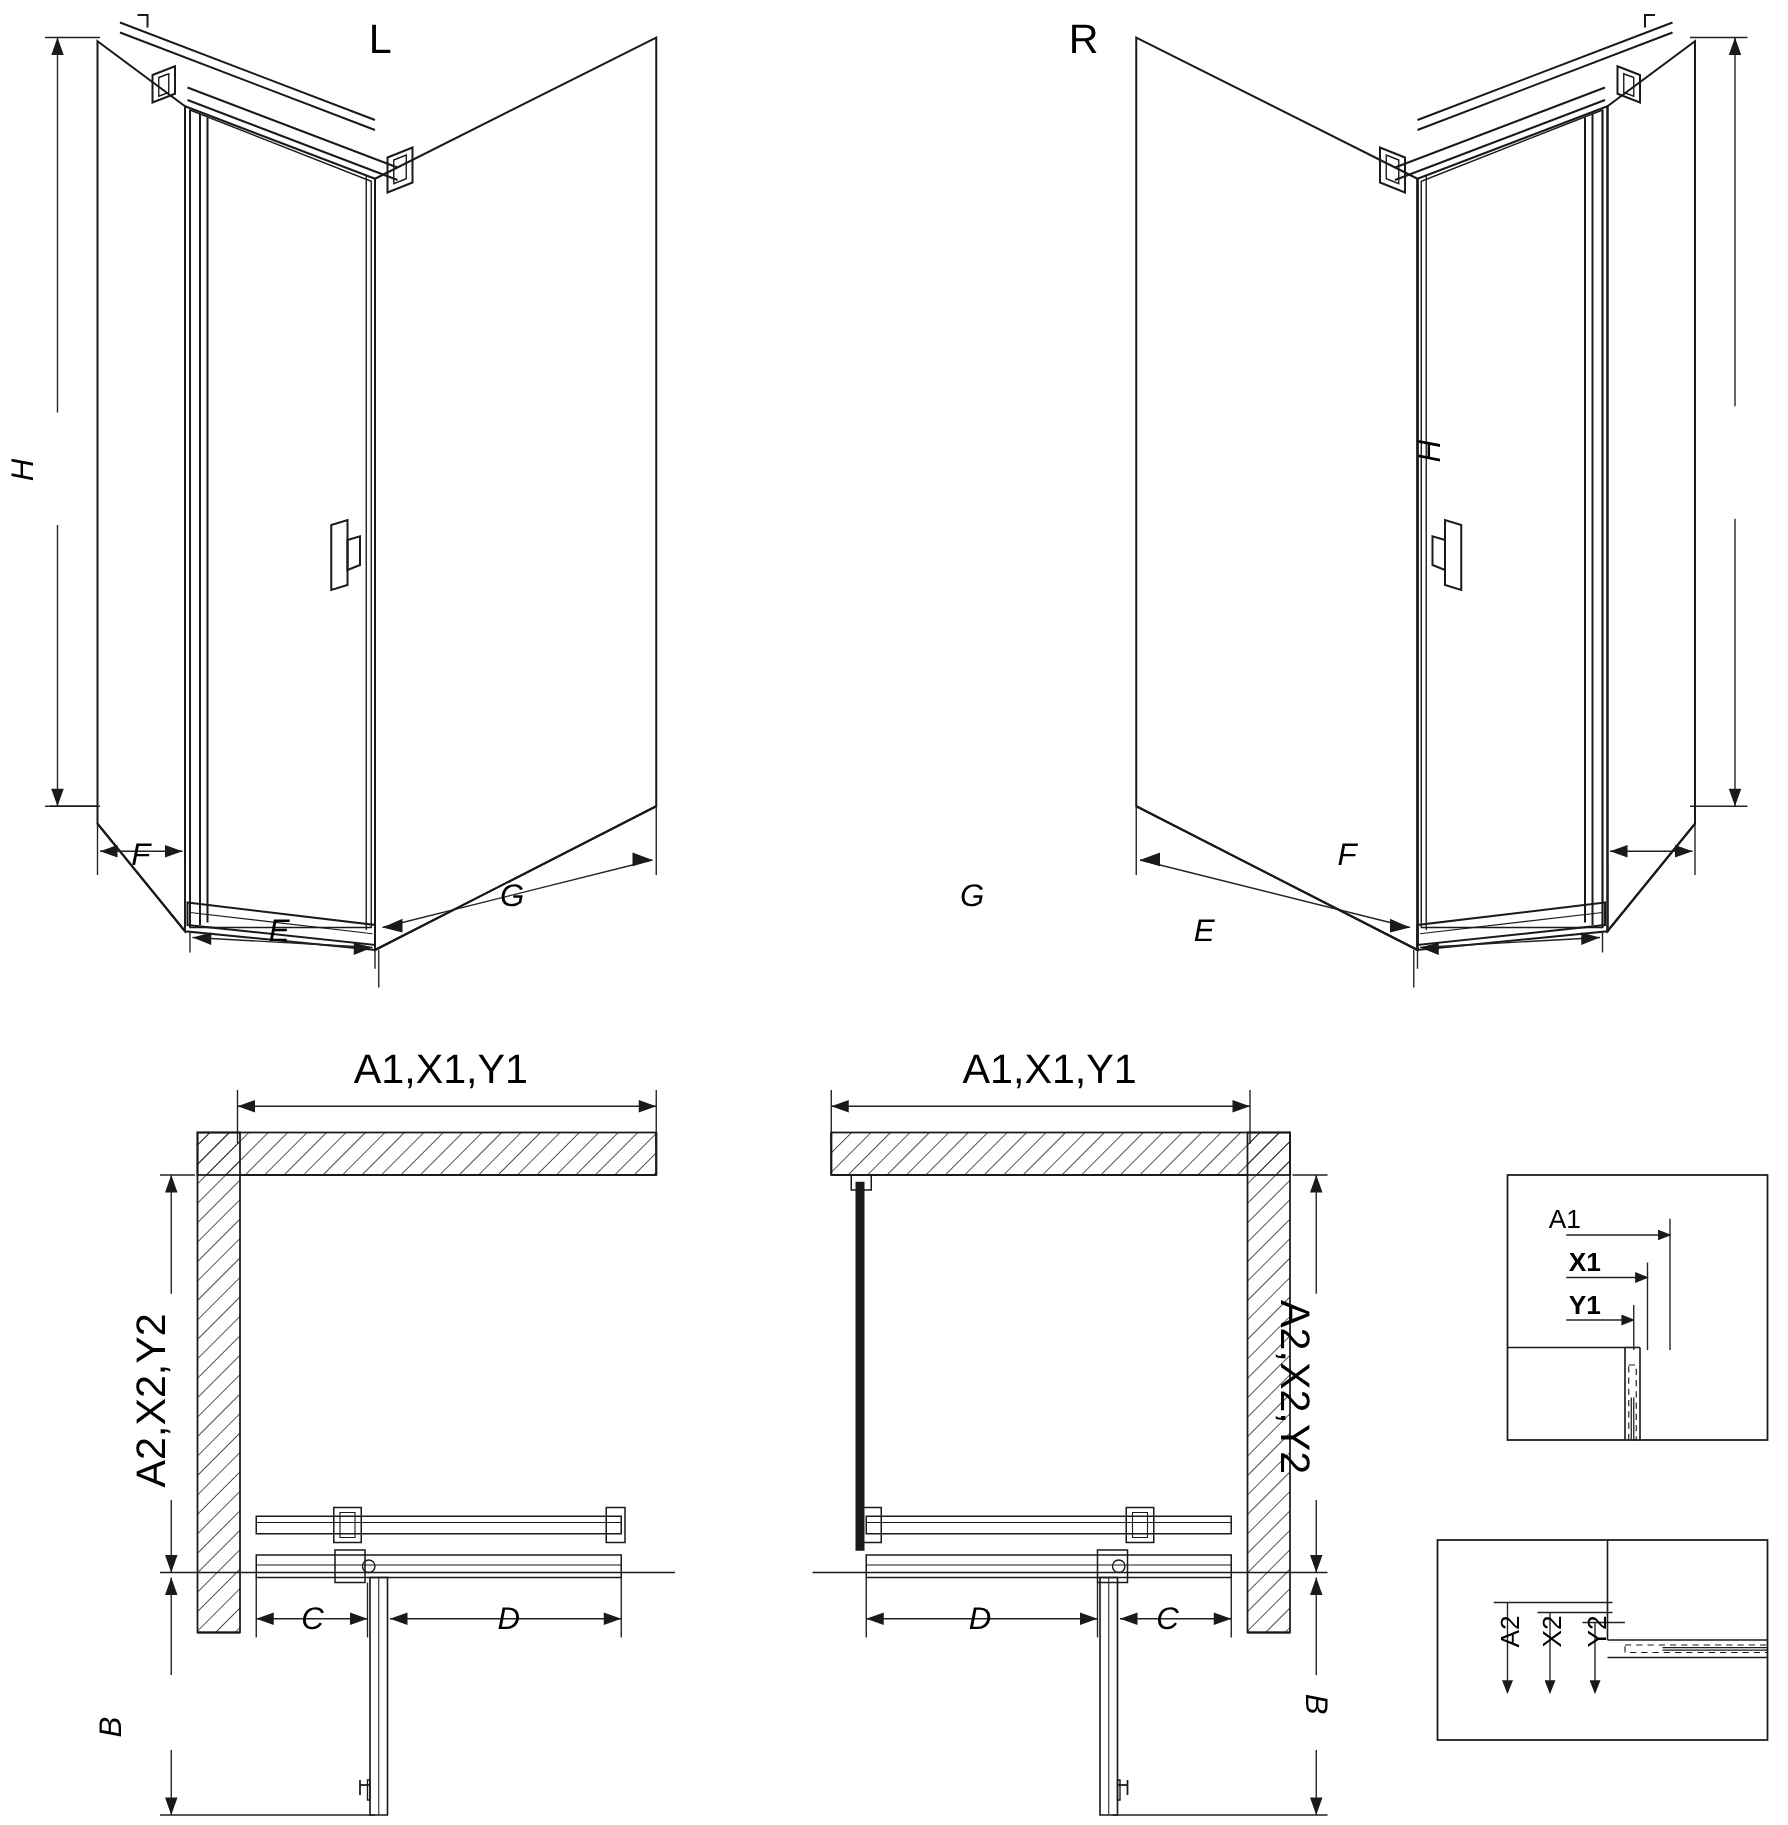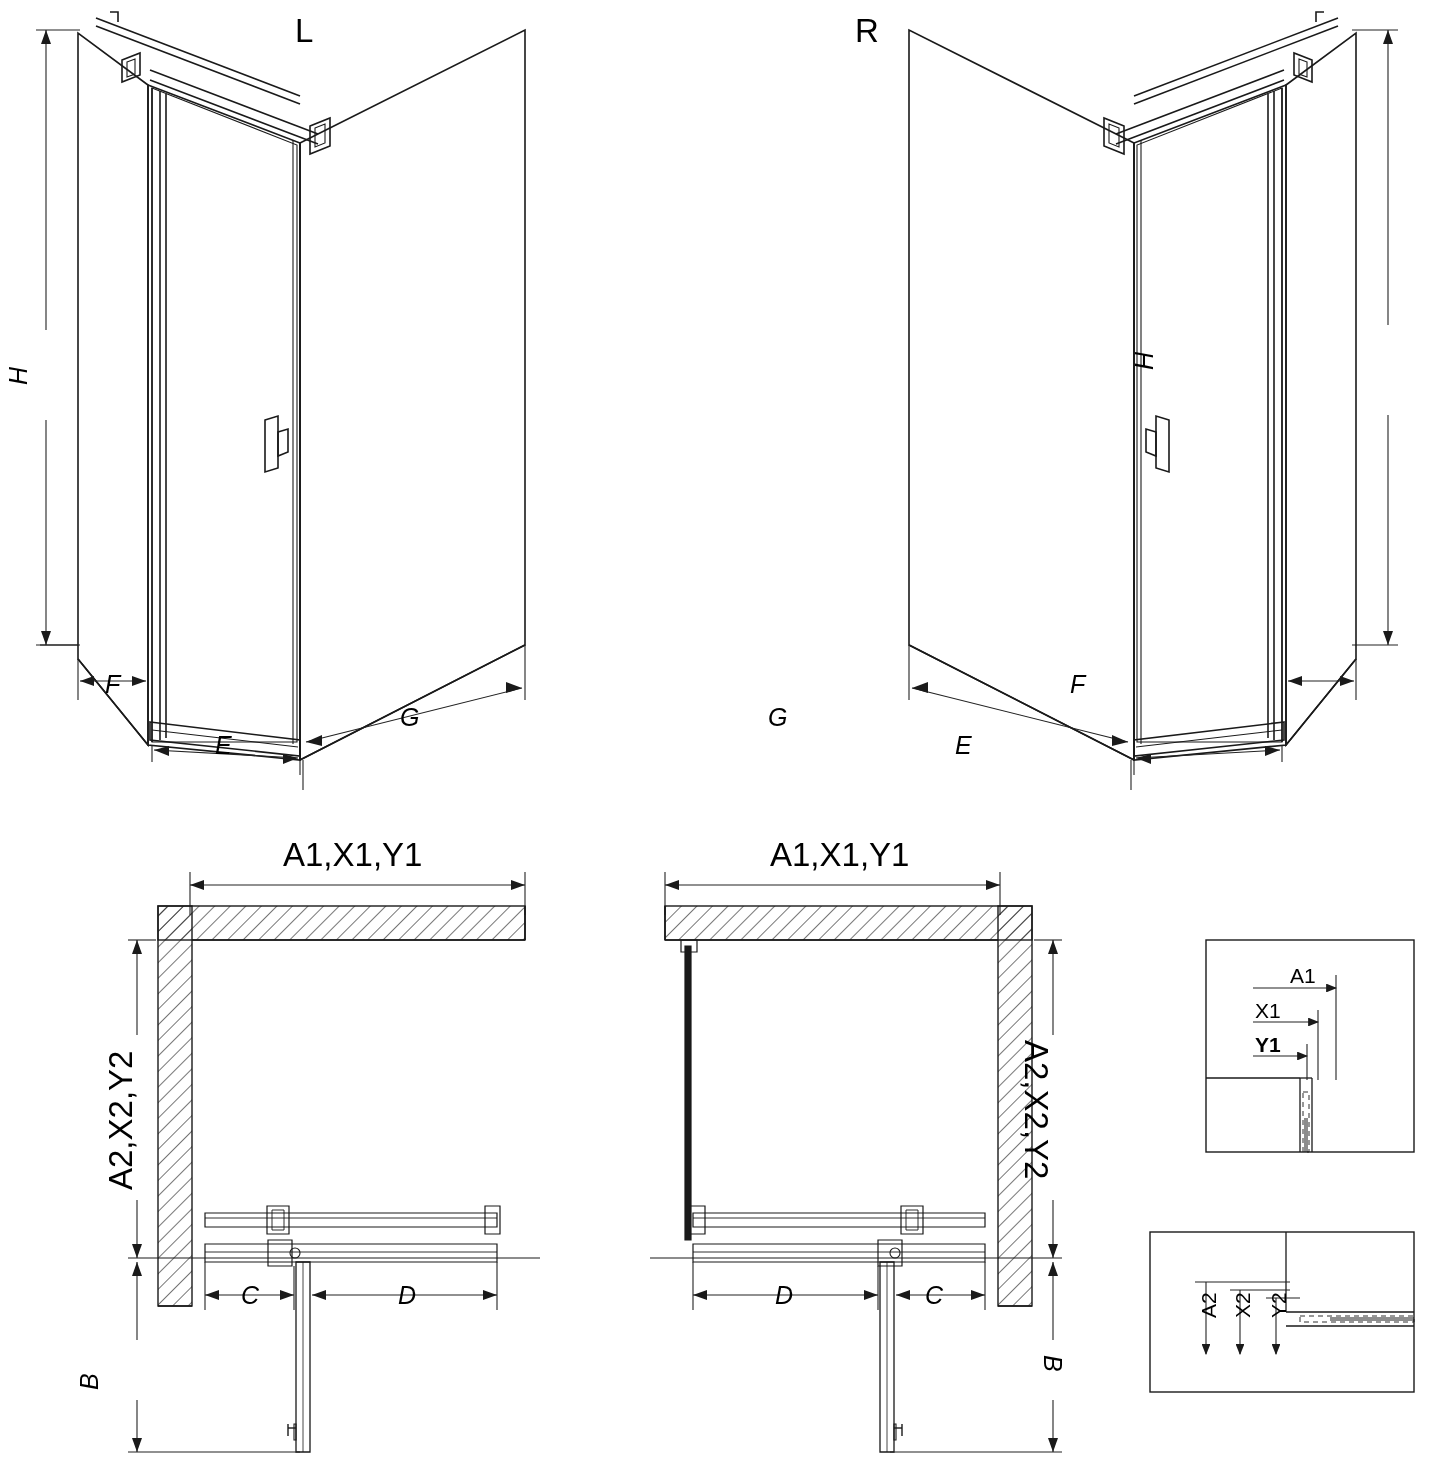--- a/index.html
+++ b/index.html
@@ -376,21 +376,21 @@
   <div class="lbl lbl-big rot90" style="left:1053px; top:1040px; transform: rotate(90deg);">A2,X2,Y2</div>
 
   <div class="lbl lbl-mid ital" style="left:241px; top:1283px;">C</div>
   <div class="lbl lbl-mid ital" style="left:398px; top:1283px;">D</div>
   <div class="lbl lbl-mid ital" style="left:775px; top:1283px;">D</div>
   <div class="lbl lbl-mid ital" style="left:925px; top:1283px;">C</div>
 
   <div class="lbl lbl-mid ital rot90" style="left:77px; top:1390px;">B</div>
   <div class="lbl lbl-mid ital rot90" style="left:1065px; top:1355px; transform: rotate(90deg);">B</div>
 
-  <div class="lbl lbl-sm" style="left:1290px; top:965px;">A1</div>
-  <div class="lbl lbl-sm" style="left:1255px; top:1000px;">X1</div>
+  <div class="lbl lbl-sm" style="left:1239px; top:965px;">A1</div>
+  <div class="lbl lbl-sm" style="left:1255px; top:1000px;font-weight:bold;">X1</div>
   <div class="lbl lbl-sm" style="left:1255px; top:1034px;font-weight:bold;">Y1</div>
 
   <div class="lbl lbl-sm rot90" style="left:1198px; top:1318px;">A2</div>
   <div class="lbl lbl-sm rot90" style="left:1232px; top:1318px;">X2</div>
   <div class="lbl lbl-sm rot90" style="left:1268px; top:1318px;">Y2</div>
 
 </div>
 
 </body></html>

